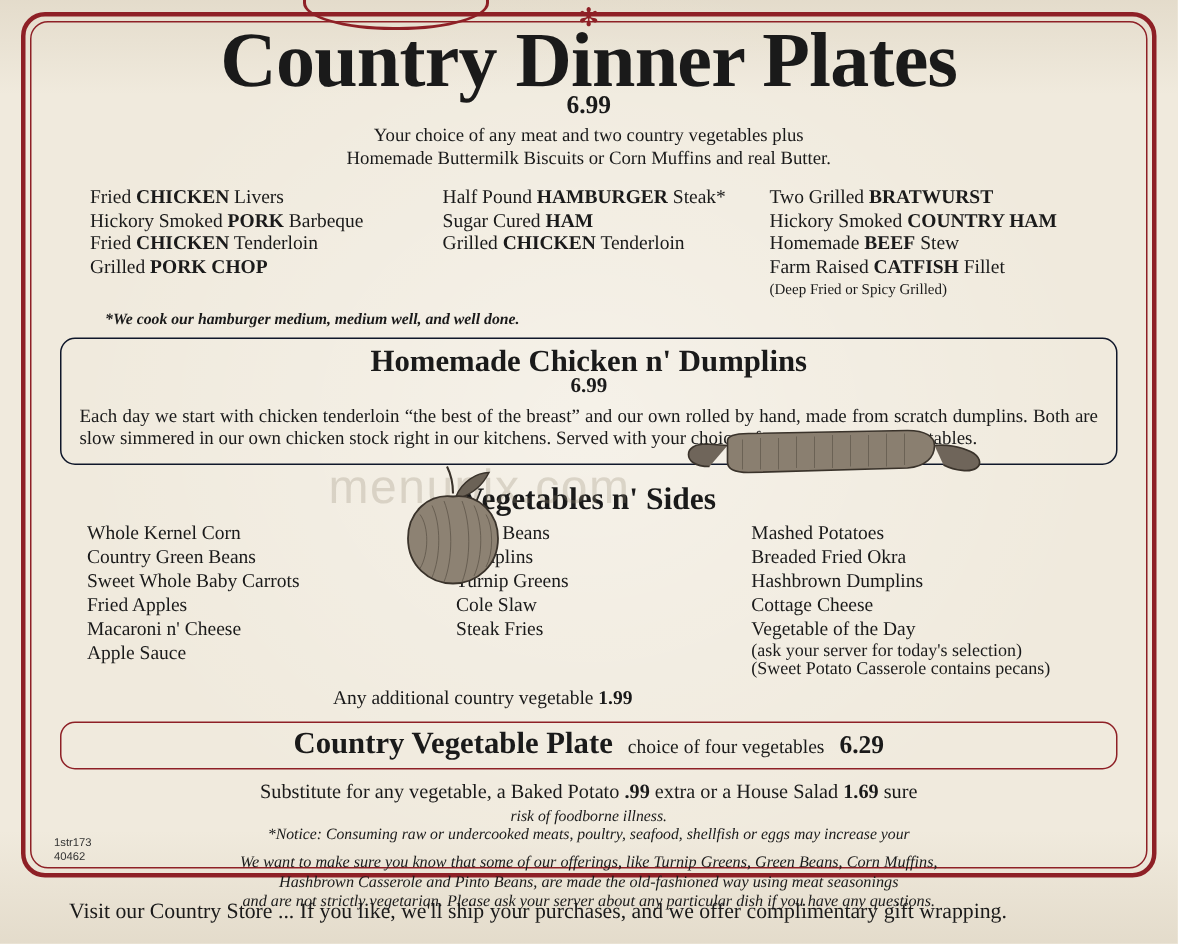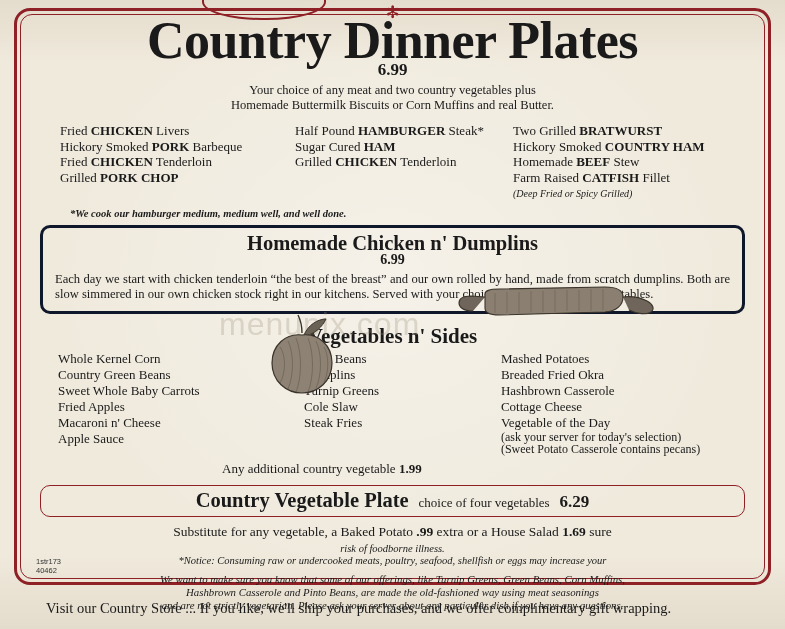--- a/index.html
+++ b/index.html
@@ -87,33 +87,32 @@
     gap: 0;
     justify-content: space-between;
   }
   .cols3 .col { font-size: 13px; line-height: 15.5px; }
   .cols3 .col:nth-child(1) { width: 248px; }
   .cols3 .col:nth-child(2) { width: 230px; }
   .cols3 .col:nth-child(3) { width: 230px; }
   .item b { font-weight: bold; }
   .sub-note {
     font-size: 10px;
-    font-style: italic;
     margin-top: 1px;
   }
   .footnote-star {
     font-size: 10.5px;
     font-style: italic;
     margin: 6px 0 0 38px;
     font-weight: bold;
   }
 
   
   .boxed {
-    border: 3px solid #0f172a;
+    border: 1px solid #0f172a;
     border-radius: 10px;
     margin: 6px 8px 0 8px;
     padding: 4px 12px 8px 12px;
     position: relative;
   }
   .boxed h2 {
     margin: 0;
     text-align: center;
     font-size: 20.5px;
     font-weight: bold;
@@ -352,21 +351,21 @@
       <div class="veg-col c2">
         <div>Pinto Beans</div>
         <div>Dumplins</div>
         <div>Turnip Greens</div>
         <div>Cole Slaw</div>
         <div>Steak Fries</div>
       </div>
       <div class="veg-col c3">
         <div>Mashed Potatoes</div>
         <div>Breaded Fried Okra</div>
-        <div>Hashbrown Casserole</div>
+        <div>Hashbrown Dumplins</div>
         <div>Cottage Cheese</div>
         <div>Vegetable of the Day</div>
         <div class="veg-note">(ask your server for today's selection)</div>
         <div class="veg-note">(Sweet Potato Casserole contains pecans)</div>
       </div>
     </div>
 
     <div class="veg-extra">
       <span>Any additional country vegetable</span>
       <b>1.99</b>

